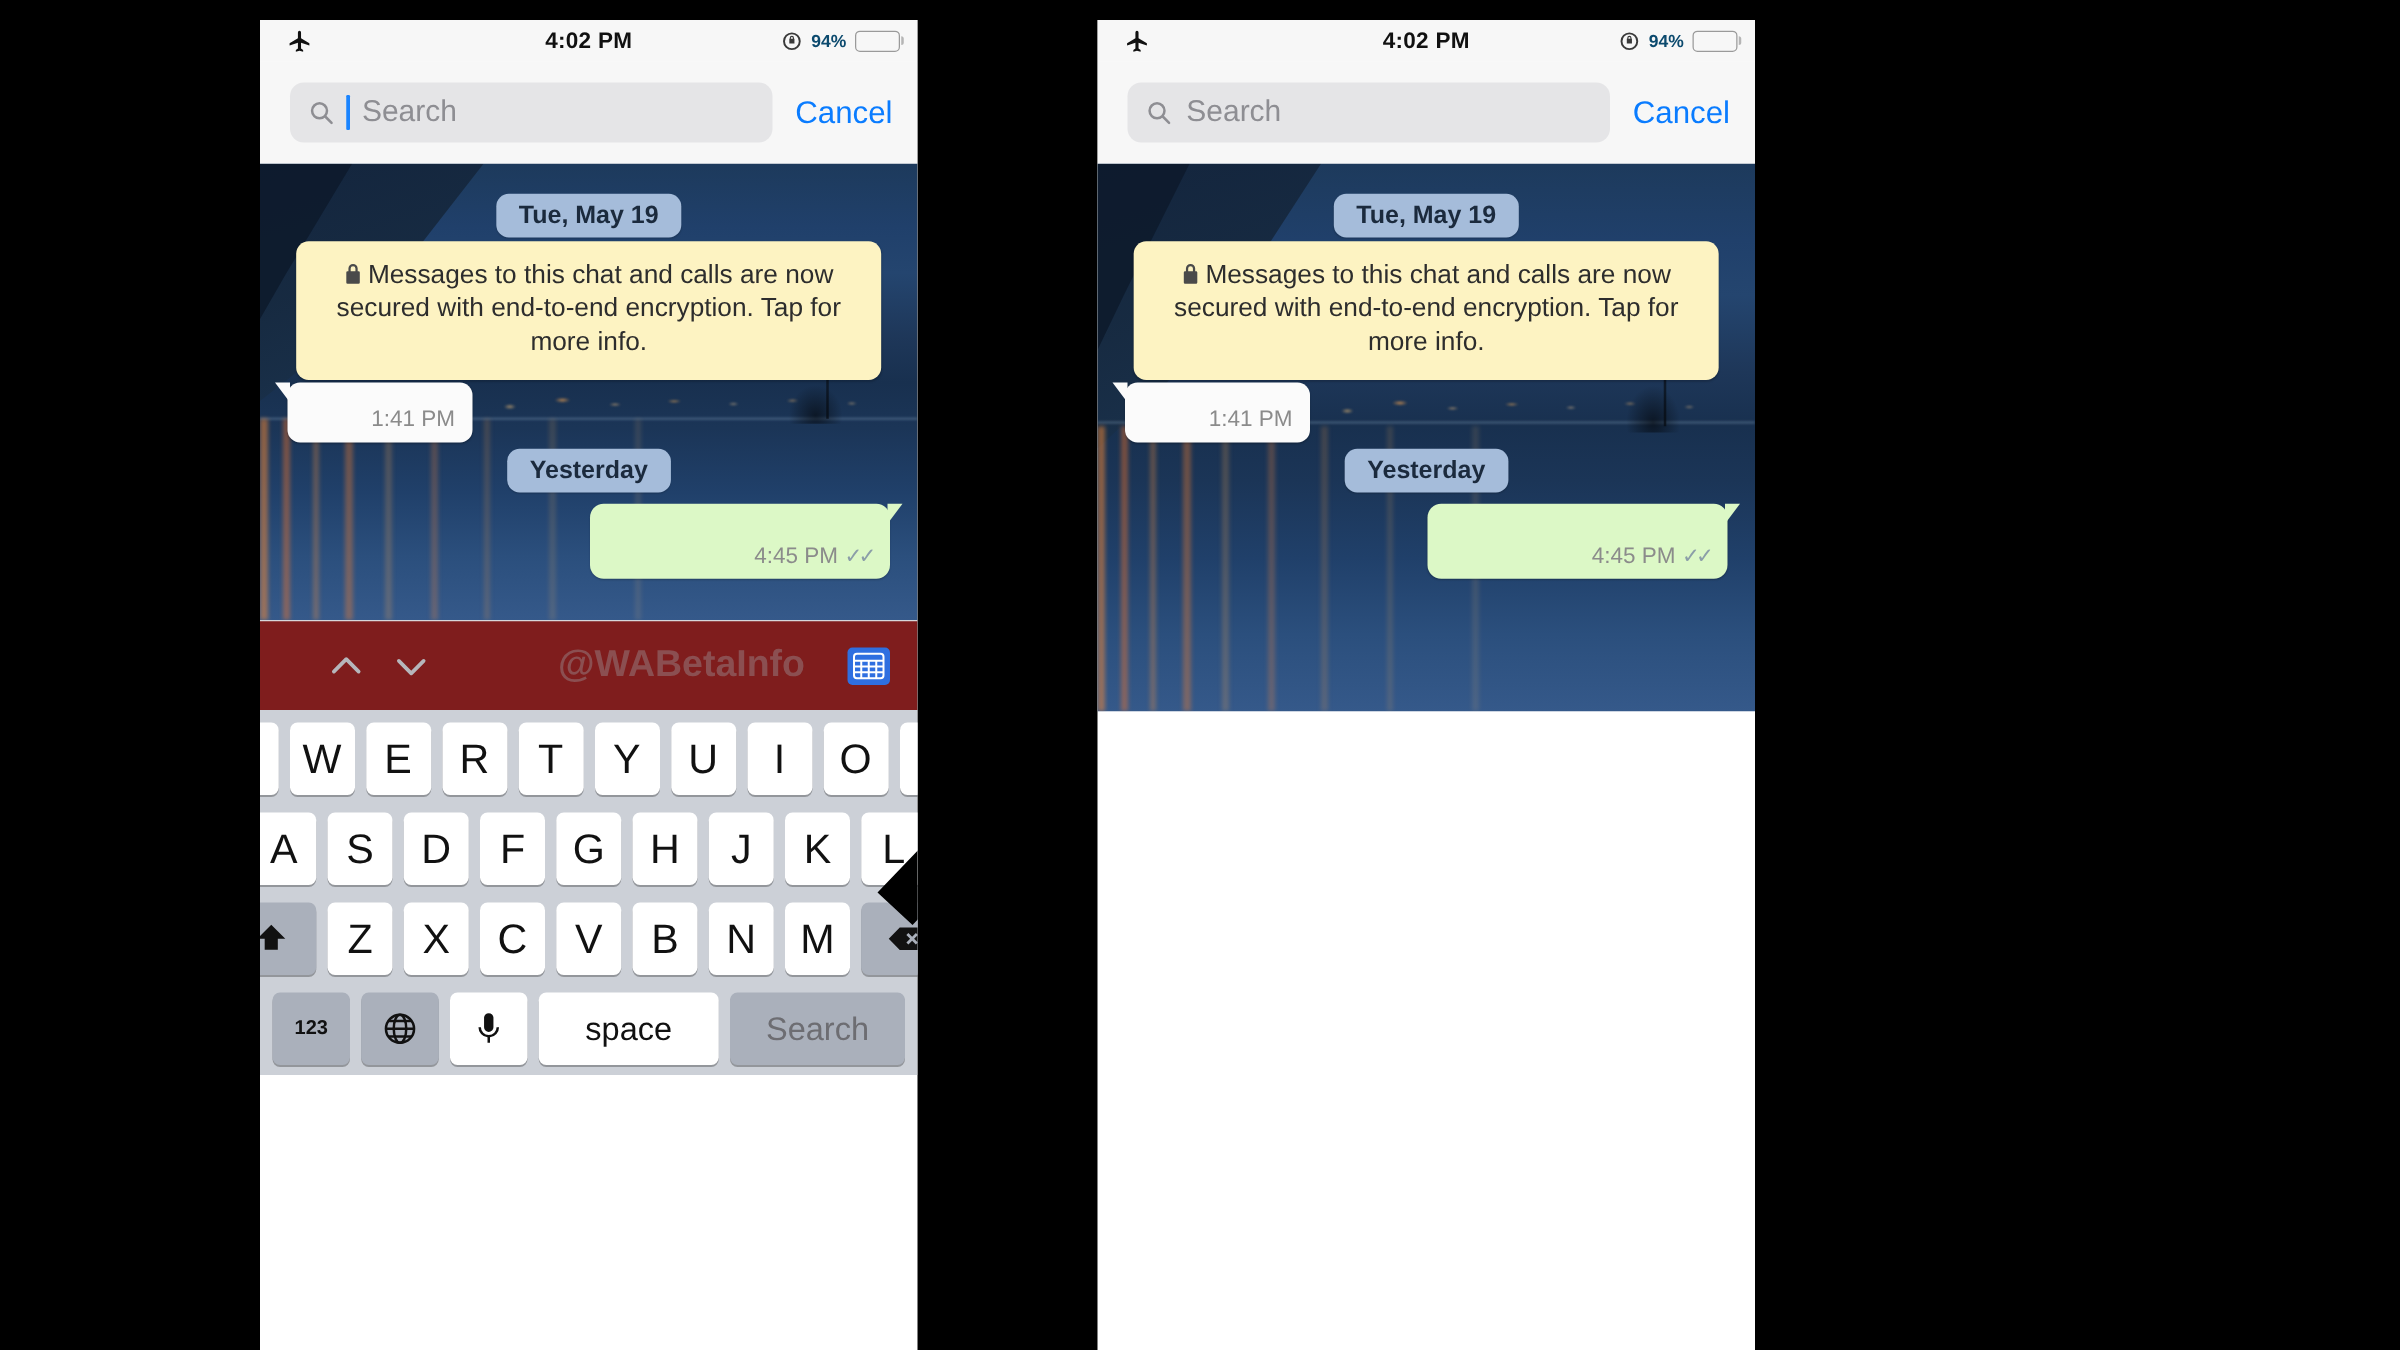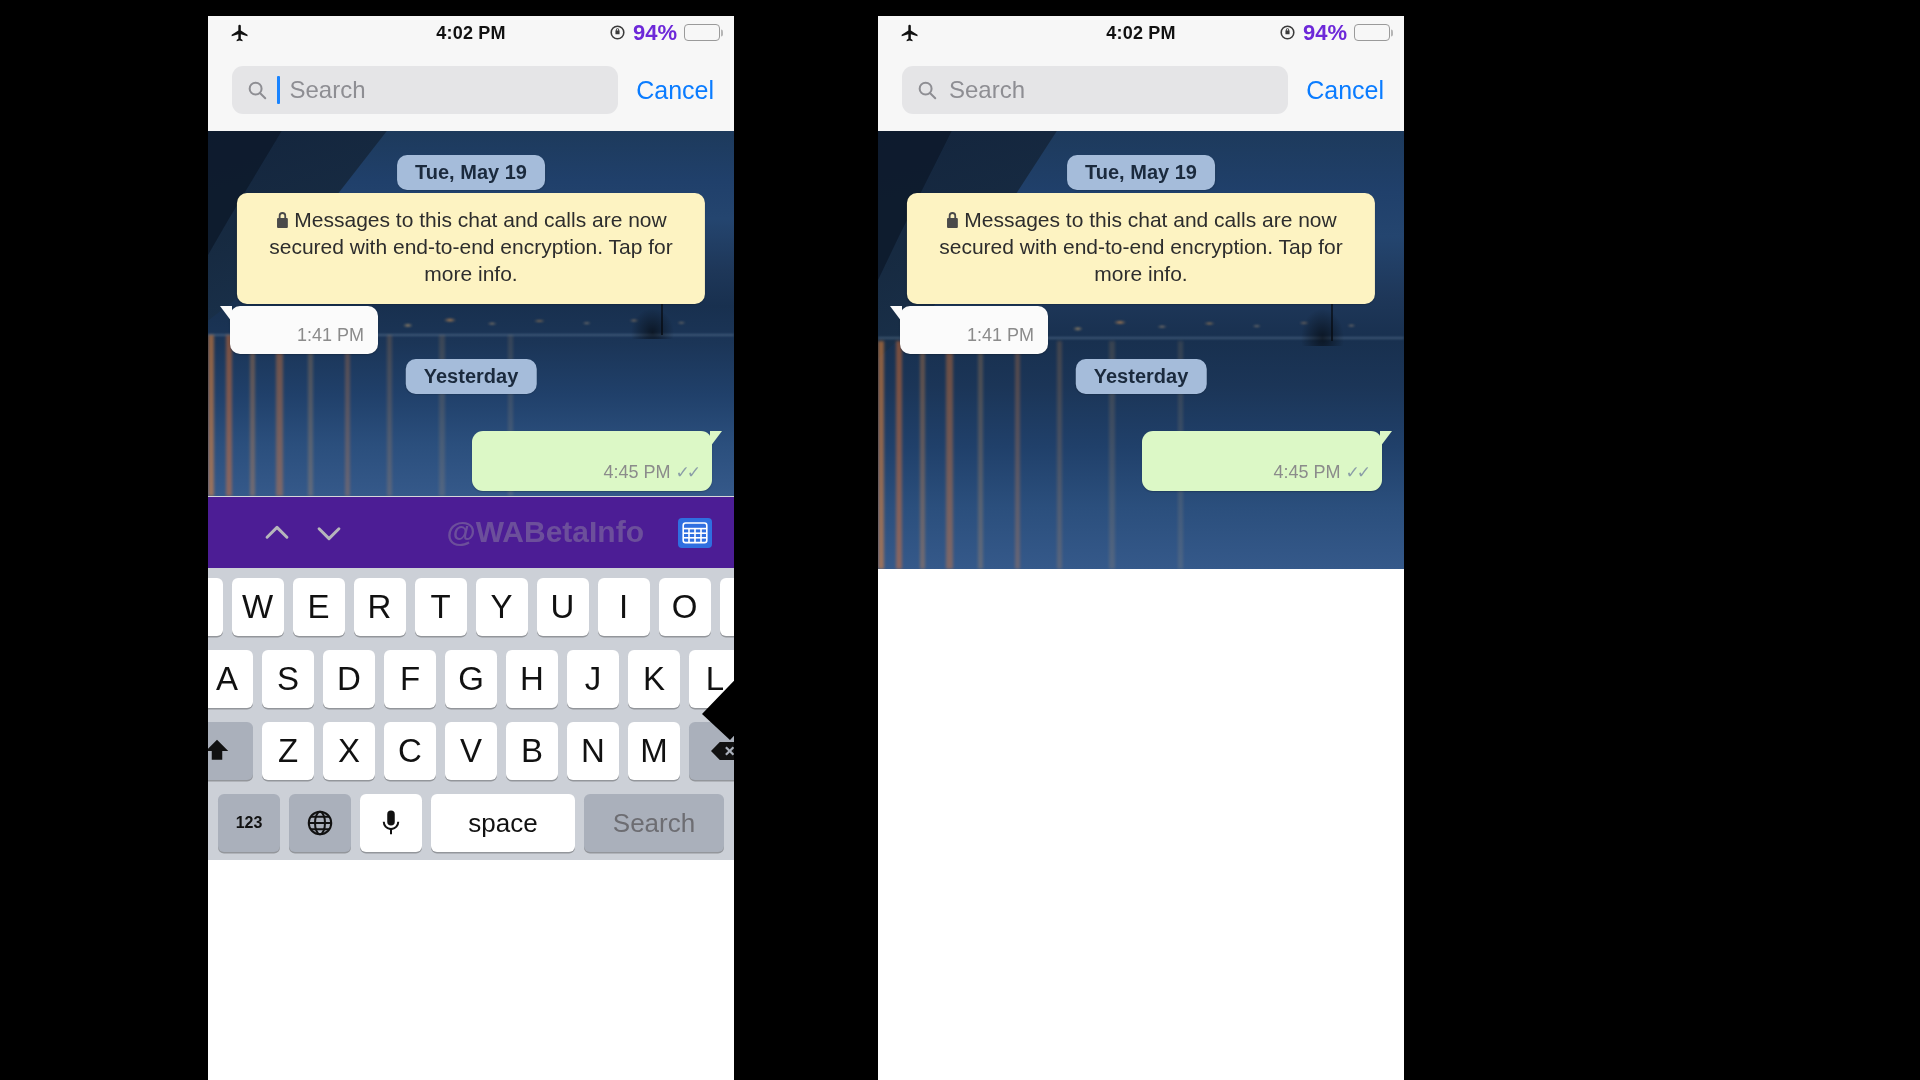--- a/index.html
+++ b/index.html
@@ -26,21 +26,21 @@
     display: flex; align-items: center;
     font-size: 18px; font-weight: bold; color: #111;
   }
   .sb-left  { position:absolute; left: 22px; top:50%; transform:translateY(-50%); display:flex; align-items:center; gap:7px;}
   .sb-center{ position:absolute; left:50%; top:50%; transform:translate(-50%,-50%); letter-spacing:0.2px;}
   .sb-right { position:absolute; right: 14px; top:50%; transform:translateY(-50%); display:flex; align-items:center; gap:7px;}
   .plane-icon { display:inline-block; width:20px; height:20px; color:#111; }
   .plane-icon svg { display:block; width:20px; height:20px; fill:#111; }
   .lock-rot-icon { width:17px; height:17px; }
   .lock-rot-icon svg { display:block; width:17px; height:17px; fill:#3a3a3a;}
-  .batt-pct { font-size:22px; font-weight:bold; color:#6d28d9; }
+  .batt-pct { font-size:14px; font-weight:bold; color:#0c4a6e; }
   .battery {
     position:relative; width:36px; height:17px;
     border:1.5px solid #9a9a9a; border-radius:4px; padding:1.5px;
   }
   .battery .fill { height:100%; width:94%; background:#fcc200; border-radius:2px; }
   .battery:after {
     content:""; position:absolute; right:-4px; top:50%; transform:translateY(-50%);
     width:2.5px; height:7px; background:#b5b5b5; border-radius:0 2px 2px 0;
   }
 
@@ -156,40 +156,40 @@
   .bubble {
     position:absolute; border-radius:11px;
     box-shadow: 0 1px 1.5px rgba(0,0,0,.22);
     display:flex; align-items:flex-end; justify-content:flex-end;
   }
   .bubble .time {
     font-size:18px; color:#8b8b8b; white-space:nowrap;
     display:flex; align-items:center; gap:5px;
   }
   .bubble.incoming { background:#fbfbfb;border-radius:10px; }
-  .bubble.outgoing { background:#dcf8c6;margin-top:28px; }
+  .bubble.outgoing { background:#dcf8c6; }
   .bubble.incoming:before {
     content:""; position:absolute; left:-10px; top:0;
     width:0;height:0;
     border-top: 0 solid transparent;
     border-right: 12px solid #fbfbfb;
     border-bottom: 16px solid transparent;
   }
   .bubble.outgoing:after {
     content:""; position:absolute; right:-10px; top:0;
     width:0;height:0;
     border-top: 0 solid transparent;
     border-left: 12px solid #dcf8c6;
     border-bottom: 16px solid transparent;
   }
   .ticks { display:inline-block; color:#8b9ea8; font-size:17px; letter-spacing:-3px;}
 
   
   .searchnav {
-    height: 72px; background:#4c1d95;
+    height: 72px; background:#7f1d1d;
     display:flex; align-items:center; padding: 0 18px 0 43px;
     position:relative; border-top:1px solid #d7d7da;
   }
   .navchev { width:52px; height:52px; display:flex; align-items:center; justify-content:center; }
   .navchev svg { width:34px;height:34px; }
   .cal-btn {
     position:absolute; right:22px; top:50%; transform:translateY(-50%);
     width:34px; height:30px; background:#2f6fe0; border-radius:4px;
     display:flex;align-items:center;justify-content:center;
   }

